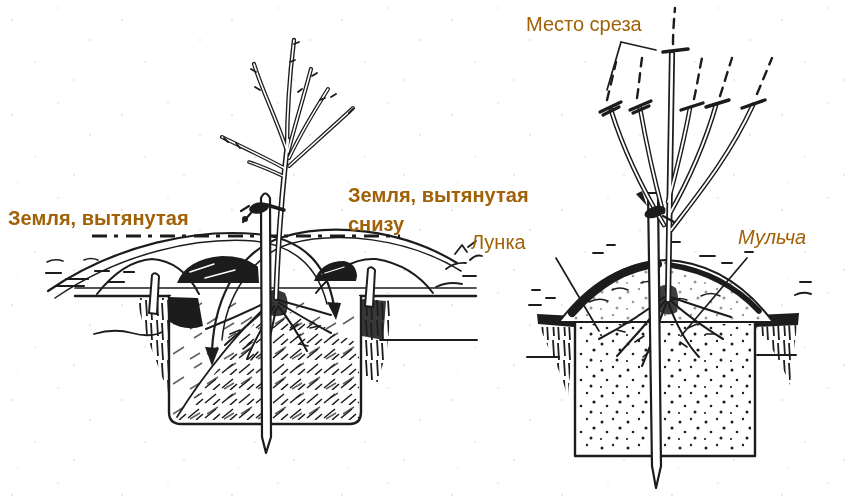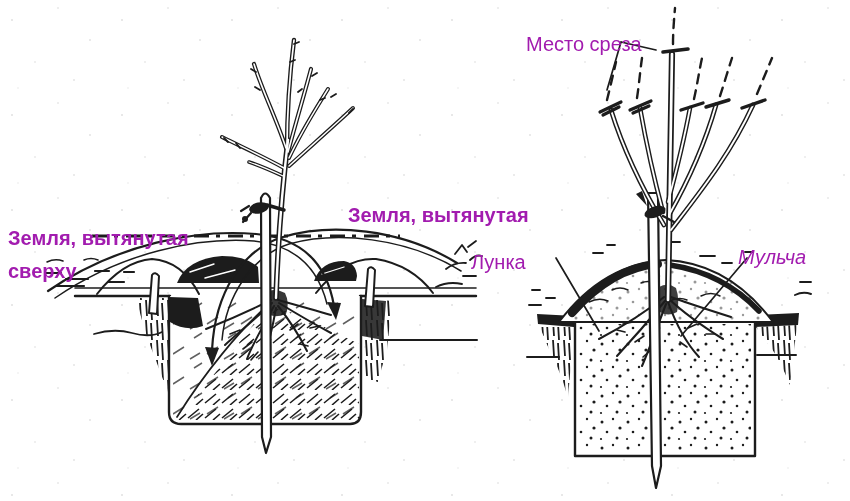--- a/index.html
+++ b/index.html
@@ -7,25 +7,24 @@
     position:relative;
     width:850px;height:501px;
     margin:0 auto;
     background:#ffffff;
     overflow:hidden;
     font-family:"Liberation Sans", sans-serif;
   }
   .stage svg{position:absolute;inset:0;display:block;}
   .lbl{
     position:absolute;
-    color:#a21caf;
+    color:#a16207;
     font-size:20px;
     white-space:nowrap;
     user-select:none;
-    margin-top:20px;
   }
   .lbl span{display:block;font-weight:bold;}
   #lbl-soil-top{left:8px;top:202px;line-height:33px;}
   #lbl-soil-bottom{left:348px;top:181px;line-height:29px;}
   #lbl-cut{left:526px;top:13px;}
   #lbl-hole{left:471px;top:231px;}
   #lbl-mulch{left:738px;top:226px;font-style:italic;}
 </style>
 </head>
 <body>
@@ -240,25 +239,25 @@
       <path d="M621,42 L607,90"></path>
       <path d="M621,42 L656,50"></path>
       <path d="M556,258 L599,331"></path>
       <path d="M747,258 L681,336"></path>
     </g>
   </g>
 </svg>
 
   <div class="lbl" id="lbl-soil-top">
     <span>Земля, вытянутая</span>
-    <span>сверху</span>
   </div>
 
   <div class="lbl" id="lbl-soil-bottom">
     <span>Земля, вытянутая</span>
+    <span>снизу</span>
   </div>
 
   <div class="lbl" id="lbl-cut">Место среза</div>
 
   <div class="lbl" id="lbl-hole">Лунка</div>
 
   <div class="lbl" id="lbl-mulch">Мульча</div>
 
 </div>
 

